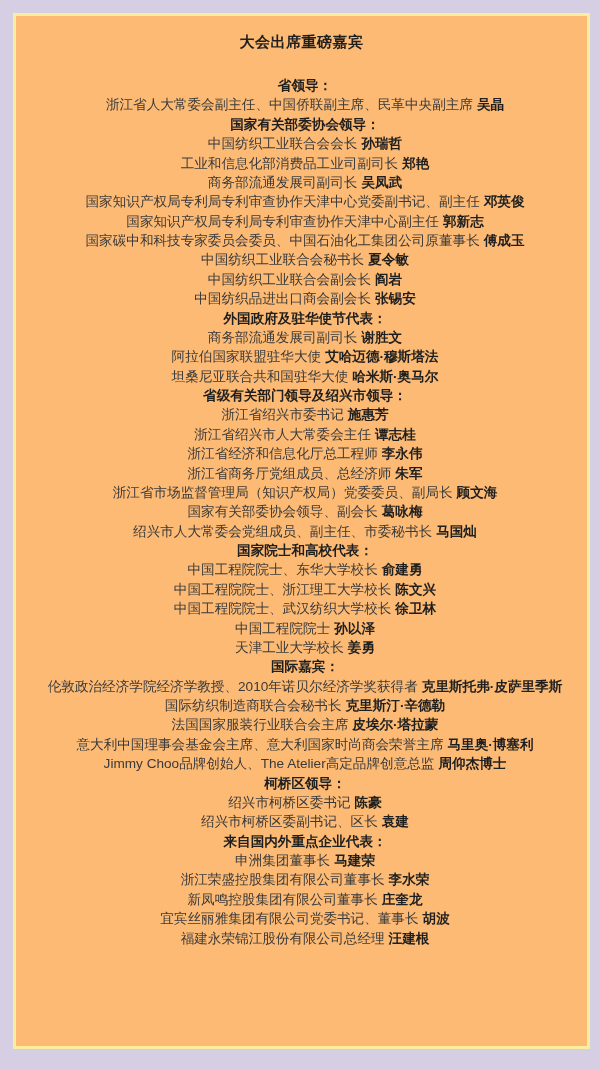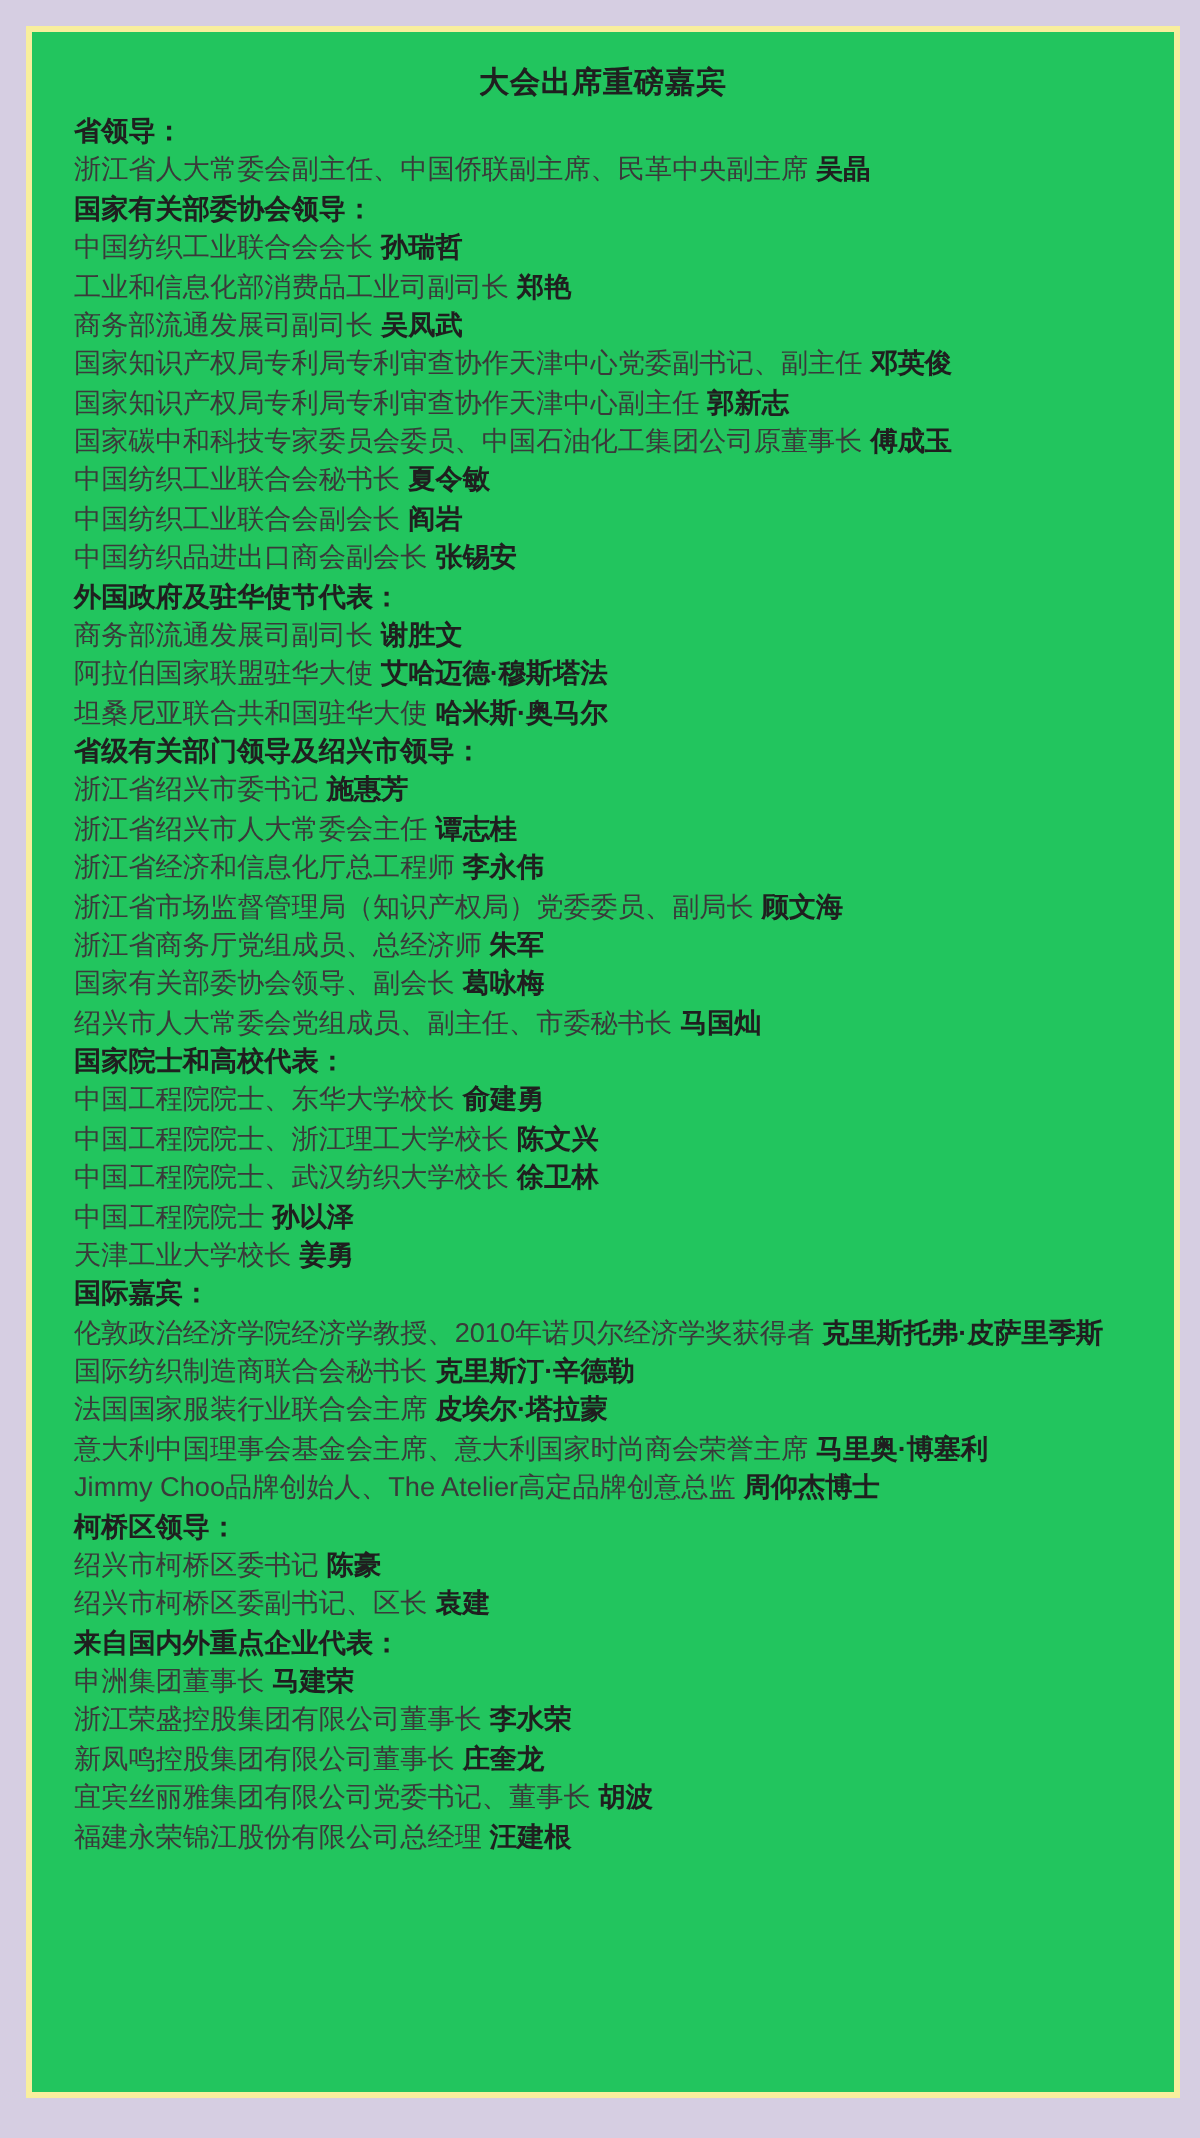--- a/index.html
+++ b/index.html
@@ -13,39 +13,40 @@
     font-family: "Liberation Sans", "DejaVu Sans", sans-serif;
     overflow: hidden;
     position: relative;
   }
   .card {
     position: absolute;
     left: 13px;
     top: 13px;
     width: 571px;
     height: 1030px;
-    background: #22c55e;
+    background: #fdba74;
     border: 3px solid #f8ee9d;
     box-sizing: content-box;
     overflow: hidden;
   }
   .title {
     margin: 16px 0 0 0;
     text-align: center;
     font-size: 15px;
     line-height: 20px;
     font-weight: 700;
     color: #1f1f1f;
     letter-spacing: 0.5px;
   }
   .content {
-    margin: 4px 14px 0 21px;
+    margin: 24px 14px 0 21px;
     font-size: 13.6px;
     line-height: 19.38px;
     color: #3a3a3a;
+    text-align: center;
   }
   .section-header {
     font-weight: 700;
     color: #1f1f1f;
     white-space: nowrap;
   }
   .entry {
     white-space: nowrap;
   }
   .entry-role {
@@ -77,22 +78,22 @@
       <div class="entry"><span class="entry-role">中国纺织工业联合会副会长</span><span class="entry-name">阎岩</span></div>
       <div class="entry"><span class="entry-role">中国纺织品进出口商会副会长</span><span class="entry-name">张锡安</span></div>
       <div class="section-header">外国政府及驻华使节代表：</div>
       <div class="entry"><span class="entry-role">商务部流通发展司副司长</span><span class="entry-name">谢胜文</span></div>
       <div class="entry"><span class="entry-role">阿拉伯国家联盟驻华大使</span><span class="entry-name">艾哈迈德·穆斯塔法</span></div>
       <div class="entry"><span class="entry-role">坦桑尼亚联合共和国驻华大使</span><span class="entry-name">哈米斯·奥马尔</span></div>
       <div class="section-header">省级有关部门领导及绍兴市领导：</div>
       <div class="entry"><span class="entry-role">浙江省绍兴市委书记</span><span class="entry-name">施惠芳</span></div>
       <div class="entry"><span class="entry-role">浙江省绍兴市人大常委会主任</span><span class="entry-name">谭志桂</span></div>
       <div class="entry"><span class="entry-role">浙江省经济和信息化厅总工程师</span><span class="entry-name">李永伟</span></div>
+      <div class="entry"><span class="entry-role">浙江省商务厅党组成员、总经济师</span><span class="entry-name">朱军</span></div>
       <div class="entry"><span class="entry-role">浙江省市场监督管理局（知识产权局）党委委员、副局长</span><span class="entry-name">顾文海</span></div>
-      <div class="entry"><span class="entry-role">浙江省商务厅党组成员、总经济师</span><span class="entry-name">朱军</span></div>
       <div class="entry"><span class="entry-role">国家有关部委协会领导、副会长</span><span class="entry-name">葛咏梅</span></div>
       <div class="entry"><span class="entry-role">绍兴市人大常委会党组成员、副主任、市委秘书长</span><span class="entry-name">马国灿</span></div>
       <div class="section-header">国家院士和高校代表：</div>
       <div class="entry"><span class="entry-role">中国工程院院士、东华大学校长</span><span class="entry-name">俞建勇</span></div>
       <div class="entry"><span class="entry-role">中国工程院院士、浙江理工大学校长</span><span class="entry-name">陈文兴</span></div>
       <div class="entry"><span class="entry-role">中国工程院院士、武汉纺织大学校长</span><span class="entry-name">徐卫林</span></div>
       <div class="entry"><span class="entry-role">中国工程院院士</span><span class="entry-name">孙以泽</span></div>
       <div class="entry"><span class="entry-role">天津工业大学校长</span><span class="entry-name">姜勇</span></div>
       <div class="section-header">国际嘉宾：</div>
       <div class="entry"><span class="entry-role">伦敦政治经济学院经济学教授、2010年诺贝尔经济学奖获得者</span><span class="entry-name">克里斯托弗·皮萨里季斯</span></div>

